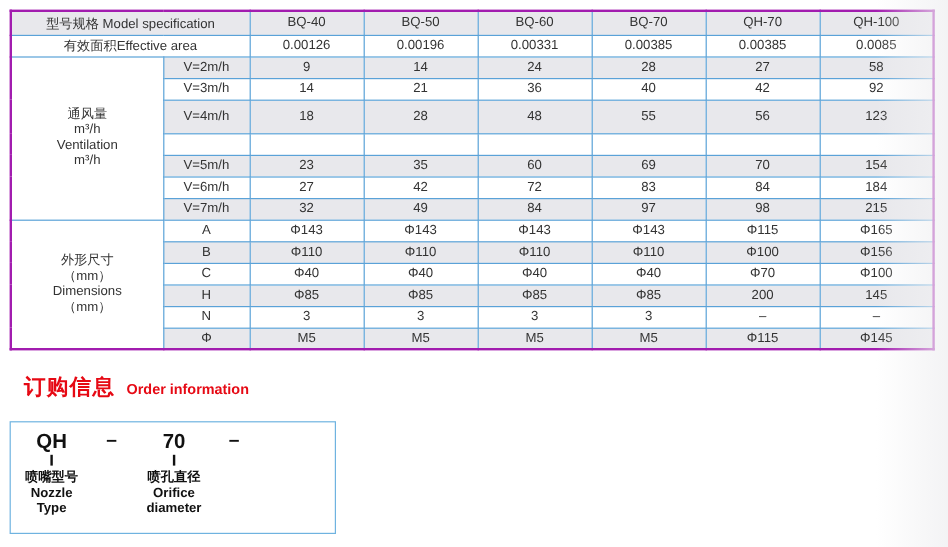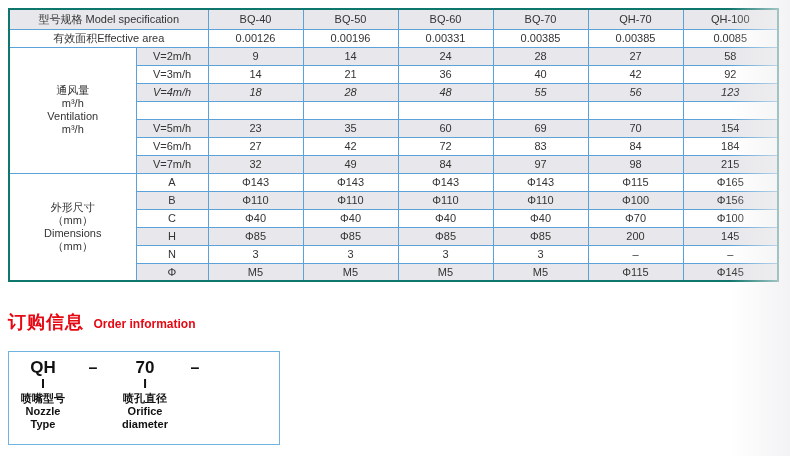--- a/index.html
+++ b/index.html
@@ -9,32 +9,32 @@
     font-family:"Liberation Sans", sans-serif; overflow:hidden;
   }
   .page::after{ 
     content:""; position:absolute; top:0; right:0; width:60px; height:100%;
     background:linear-gradient(to right, rgba(240,240,242,0), rgba(240,240,242,.8));
     pointer-events:none;
   }
   .spec-table {
     position:absolute; left:8px; top:8px;
     border-collapse:collapse; table-layout:fixed;
-    border:2px solid #0f766e;
+    border:2px solid #a21caf;
   }
   .spec-table td {
     border:1px solid #5aa2d8; text-align:center; vertical-align:middle;
     font-size:11px; color:#333; padding:0 2px; overflow:hidden;
   }
   .spec-table td.shaded { background:#e8e8ec; }
   .spec-table td.plain  { background:#ffffff; }
   .spec-table td.seclabel { background:#fff; line-height:13px; font-size:11px; color:#333;text-align:center; }
   .spec-table td.hlabel { font-size:11px; }
   .ea-cn { }
-  .order-title { position:absolute; left:8px; top:310px; white-space:nowrap;text-align:right; }
+  .order-title { position:absolute; left:20px; top:310px; white-space:nowrap;text-align:right; }
   .ot-cn { font-size:18px; font-weight:bold; color:#e60914; letter-spacing:1px; }
   .ot-en { font-size:12px; font-weight:bold; color:#e60914; margin-left:5px; }
   .order-box {
     position:absolute; left:8px; top:351px; width:272px; height:94px;
     border:1px solid #6fb3e0; background:#fff;
   }
   .og { position:absolute; top:6px; transform:translateX(-50%); text-align:center; white-space:nowrap; }
   .code { font-size:17px; font-weight:bold; color:#111; line-height:20px; }
   .tick { width:2px; height:9px; background:#111; margin:1px auto 3px; }
   .lcn { font-size:11px; font-weight:bold; color:#111; line-height:14px; }
@@ -93,21 +93,21 @@
         </tr>
         <tr style="height: 18px;">
           <td class="plain">V=3m/h</td>
           <td class="plain">14</td>
           <td class="plain">21</td>
           <td class="plain">36</td>
           <td class="plain">40</td>
           <td class="plain">42</td>
           <td class="plain">92</td>
         </tr>
-        <tr style="height: 18px; font-style: italic;">
+        <tr style="height: 28px;">
           <td class="shaded">V=4m/h</td>
           <td class="shaded">18</td>
           <td class="shaded">28</td>
           <td class="shaded">48</td>
           <td class="shaded">55</td>
           <td class="shaded">56</td>
           <td class="shaded">123</td>
         </tr>
         <tr style="height: 18px;">
           <td class="plain"></td>

